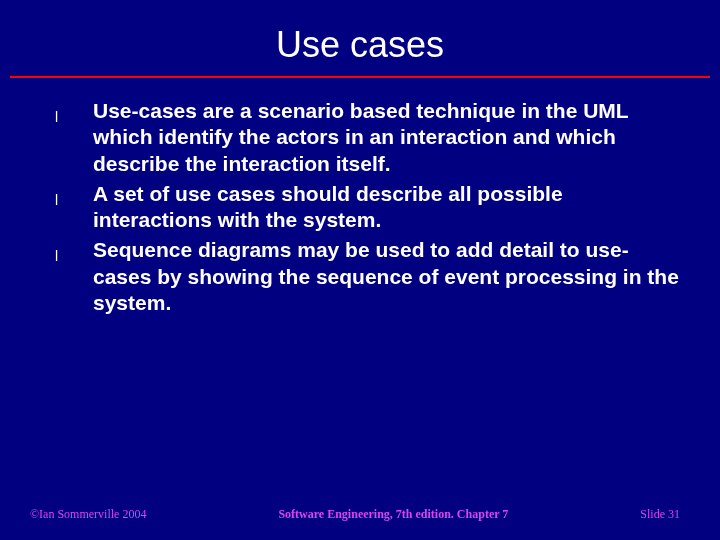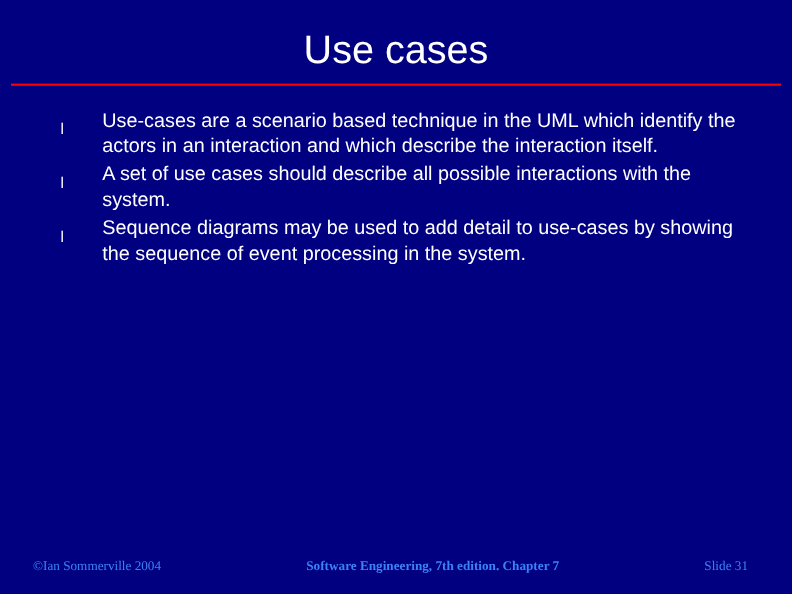--- a/index.html
+++ b/index.html
@@ -42,34 +42,35 @@
   .bullet {
     flex: 0 0 auto;
     width: 38px;
     font-size: 14px;
     line-height: 30px;
     padding-top: 4px;
     text-align: left;
   }
   .bullet-text {
     flex: 1 1 auto;
-    font-size: 18px;
+    font-size: 21px;
     line-height: 1.25;
+    font-weight: bold;
   }
   .footer {
     position: absolute;
     left: 0;
     right: 0;
     bottom: 18px;
     display: flex;
     justify-content: space-between;
     align-items: center;
     padding: 0 40px 0 30px;
     font-size: 12px;
-    color: #3b82f6;
+    color: #d946ef;
   }
   .footer .left {
     font-family: "Times New Roman", Times, serif;
   }
   .footer .center {
     font-family: "Times New Roman", Times, serif;
     font-weight: bold;
     text-align: center;
     flex: 1;
   }

